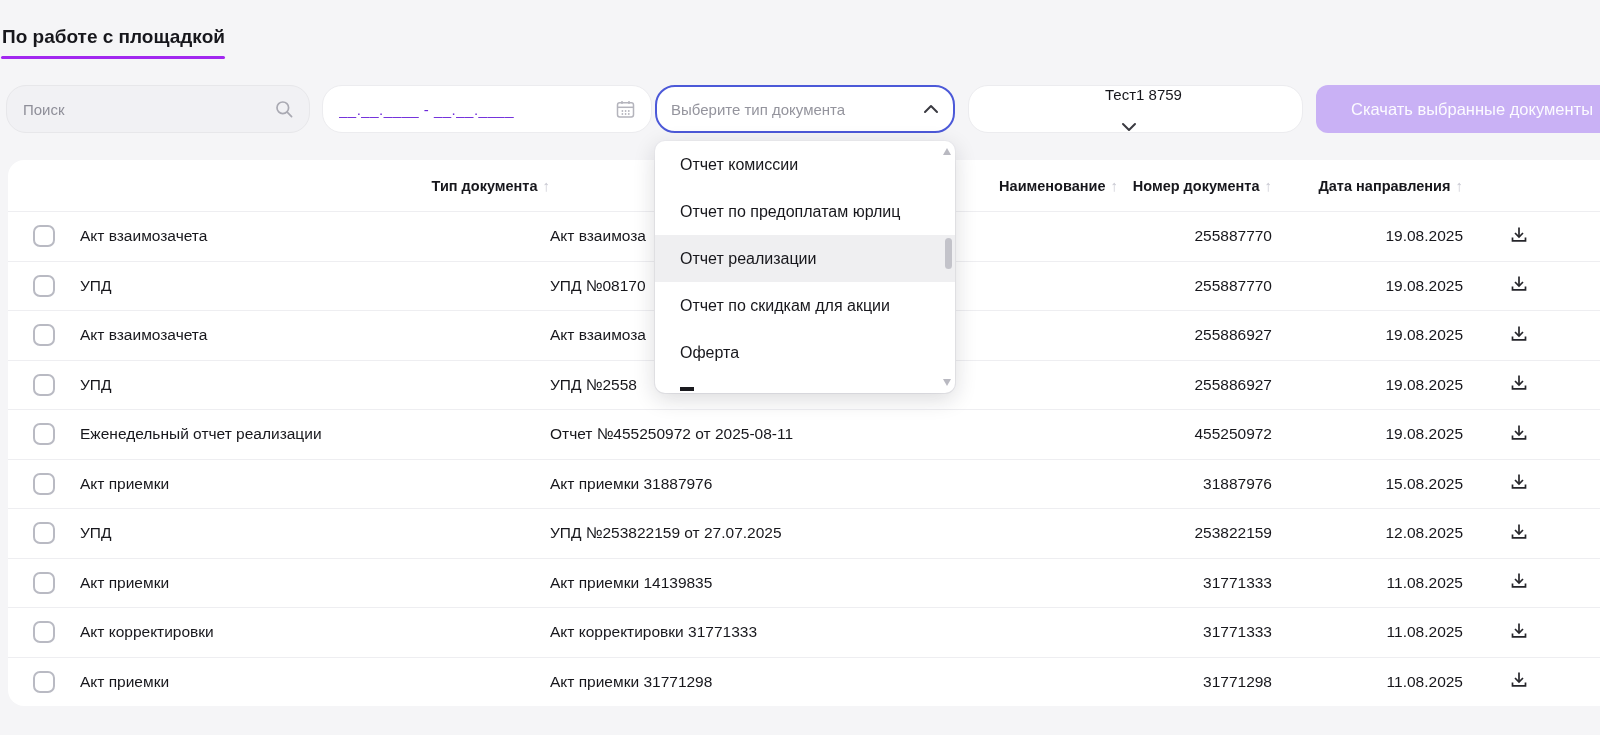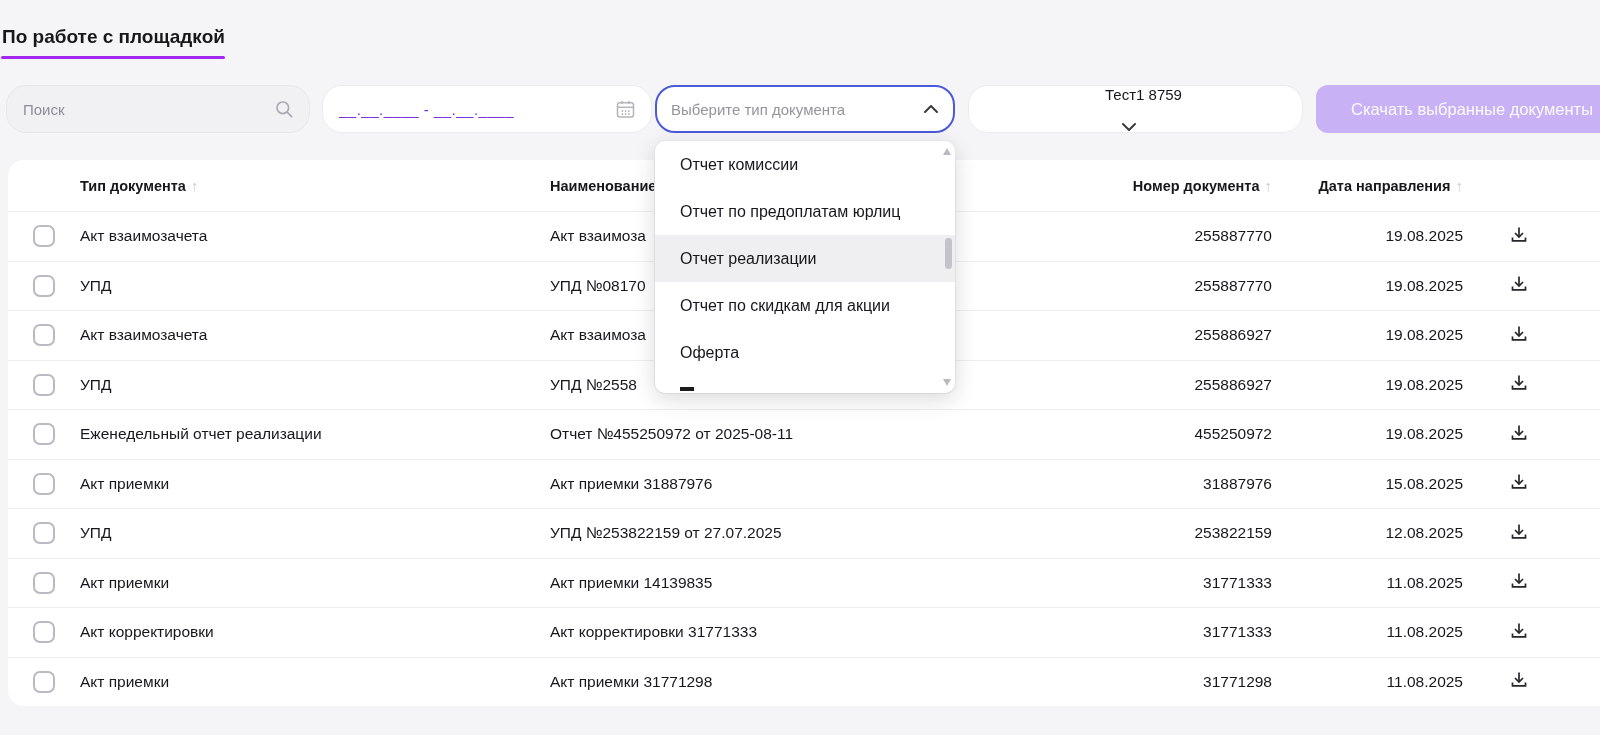--- a/index.html
+++ b/index.html
@@ -33,21 +33,21 @@
   
   .table { position:absolute; left:8px; top:160px; width:1592px; height:546px; background:#fff; border-radius:16px 0 0 16px; }
   .trow { display:flex; align-items:center; height:49.5px; border-top:1px solid #eeeef1; }
   .thead { height:51px; border-top:none; }
   .col-check { width:72px; display:flex; justify-content:center; }
   .col-type { width:470px; }
   .col-name { width:568px; }
   .col-num { width:154px; text-align:right; }
   .col-date { width:191px; text-align:right; }
   .col-act { width:137px; display:flex; }
-  .thead .hcell { font-size:14.5px; font-weight:700; color:#17171c; }
+  .thead .hcell { font-size:14.5px; font-weight:700; color:#17171c;text-align:right; }
   .sort-arrow { color:#c9c9d2; font-weight:400; font-size:15px; padding-left:5px; }
   .cell { font-size:15.5px; color:#17171c; }
   .checkbox { width:22px; height:22px; border:2px solid #b9bac3; border-radius:7px; background:#fff; cursor:pointer; }
   .dl-btn { margin-left:44px; background:none; border:none; cursor:pointer; padding:0; display:flex; }
 
   
   .menu { position:absolute; left:655px; top:141px; width:300px; height:252px; background:#fff; border-radius:10px;
     box-shadow:0 6px 22px rgba(25,25,40,.16), 0 0 0 1px #f0f0f3; overflow:hidden; z-index:10; }
   .menu .opt { height:47px; line-height:47px; padding-left:25px; font-size:16px; color:#17171c; cursor:pointer; white-space:nowrap; }
   .menu .opt.hl { background:#efeff1; }

